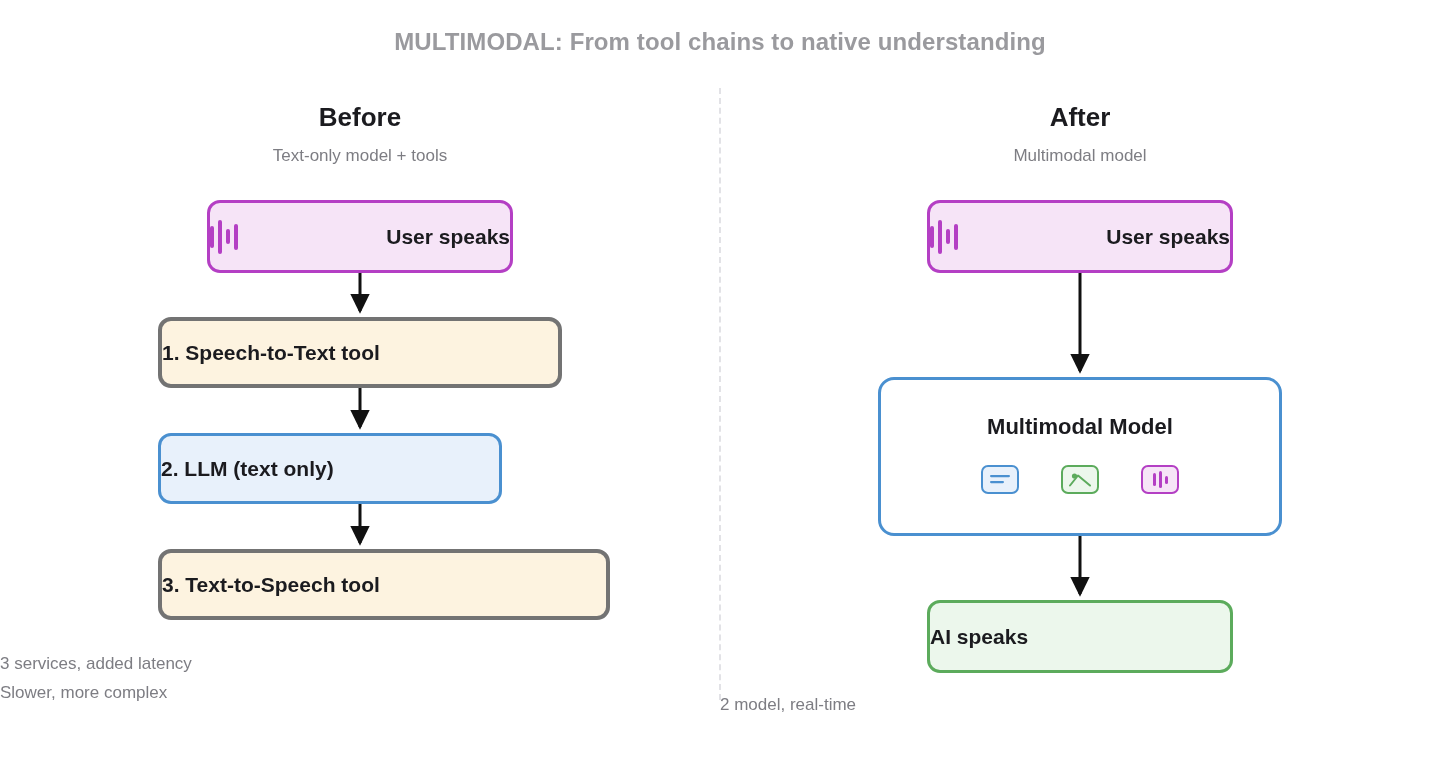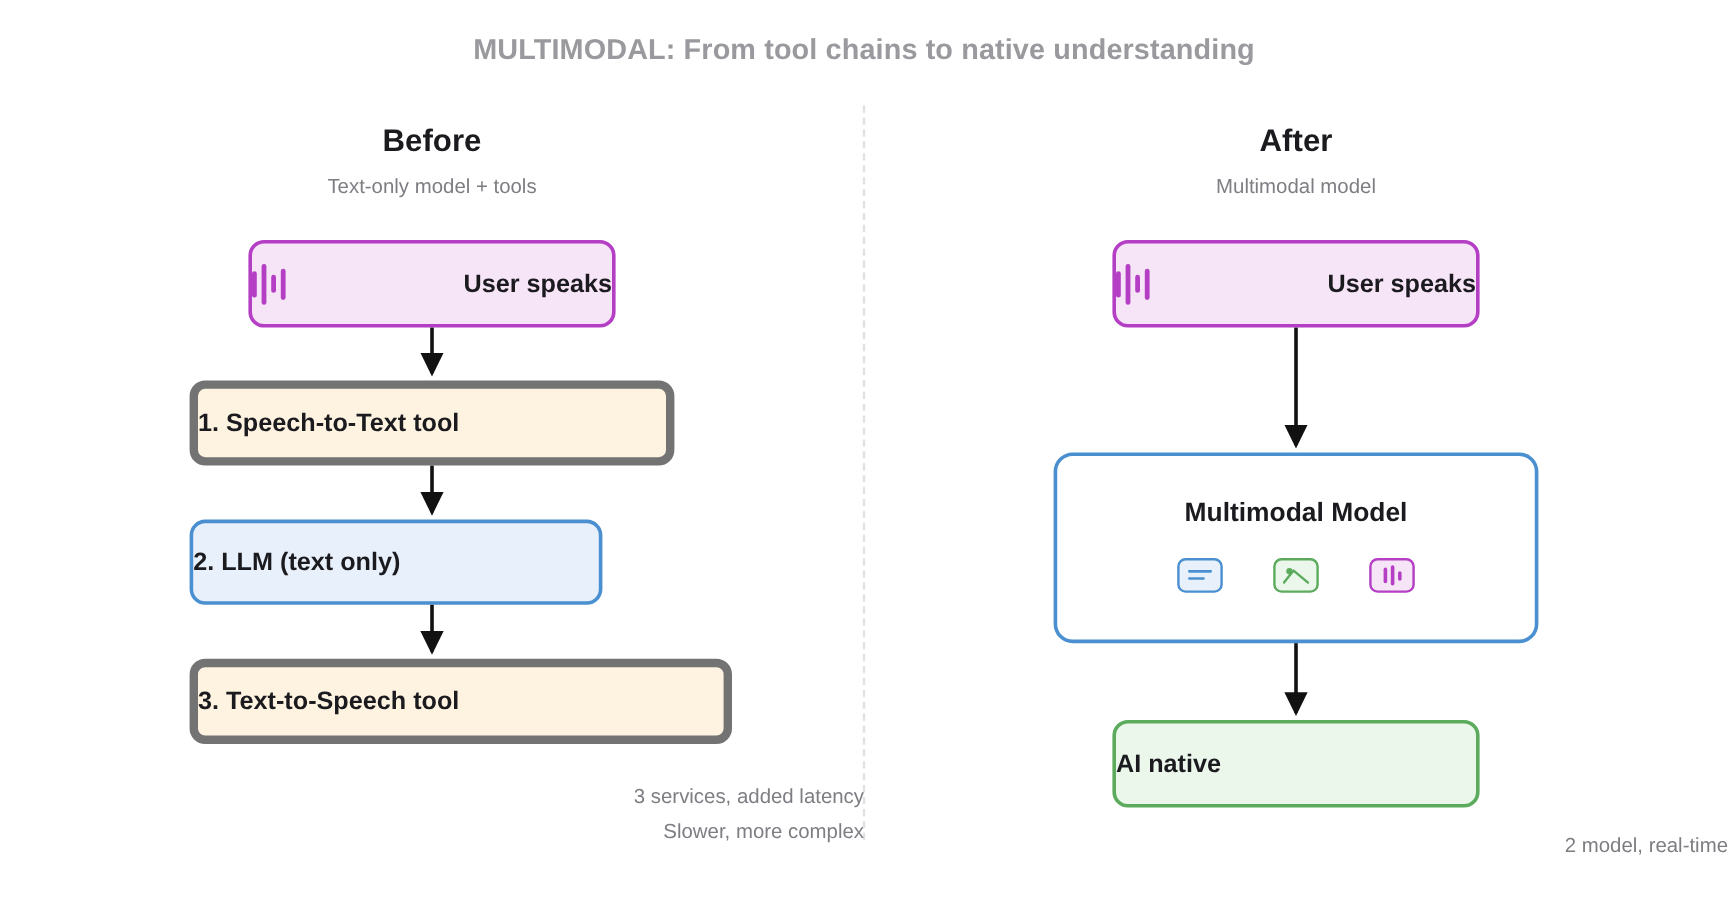--- a/index.html
+++ b/index.html
@@ -89,21 +89,21 @@
     color: #1b1b1f;
   }
   .node .label { line-height: 1; }
 
   .node.purple {
     background: #f6e4f7;
     border: 3px solid #b43fc4;
   }
   .node.orange {
     background: #fdf3e0;
-    border: 7px solid #737373;
+    border: 4px solid #737373;
   }
   .node.blue {
     background: #e8f1fb;
     border: 3px solid #4a90d0;
   }
   .node.green {
     background: #ecf7ec;
     border: 3px solid #5cab5c;
   }
   .node.bigblue {
@@ -138,21 +138,21 @@
     gap: 42px;
     align-items: center;
     justify-content: center;
   }
 
   
   .footnote {
     position: absolute;
     left: 0;
     width: 720px;
-    text-align: right;
+    text-align: left;
     font-size: 17px;
     color: #7d7d83;
     line-height: 29px;
   }
   .footnote.before-note { top: 649px; }
   .footnote.after-note  { top: 690px; }
 
   
   .arrows {
     position: absolute;
@@ -290,21 +290,21 @@
             <i></i>
               <i></i>
               <i></i>
           </span>
         </span>
 
       </div>
     </div>
 
     <div class="node green n-ai">
-      <span class="label">AI native</span>
+      <span class="label">AI speaks</span>
     </div>
 
     <div class="footnote after-note">
       <div>2 model, real-time</div>
     </div>
 
     <svg class="arrows" width="720" height="760">
       <defs>
         <marker id="ah-a" viewBox="0 0 12 12" refX="9.5" refY="6" markerWidth="7.2" markerHeight="7.2" orient="auto-start-reverse">
           <path d="M 0 0.6 L 11 6 L 0 11.4 z" fill="#111111"></path>

